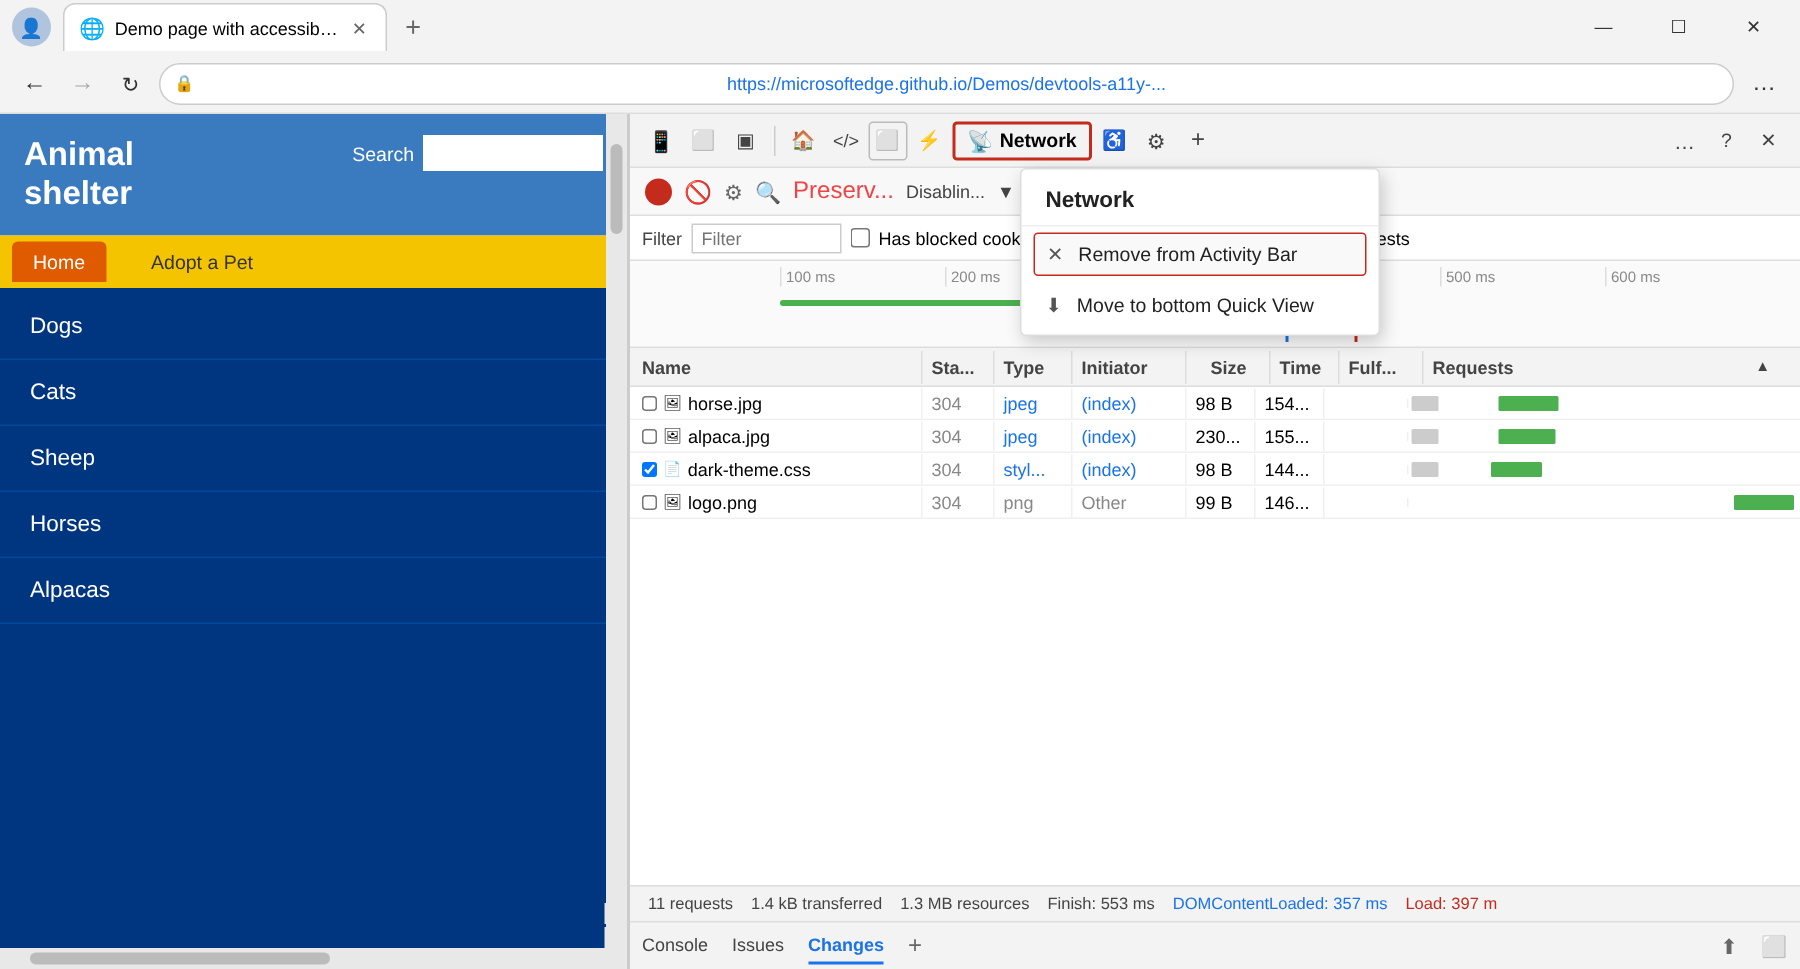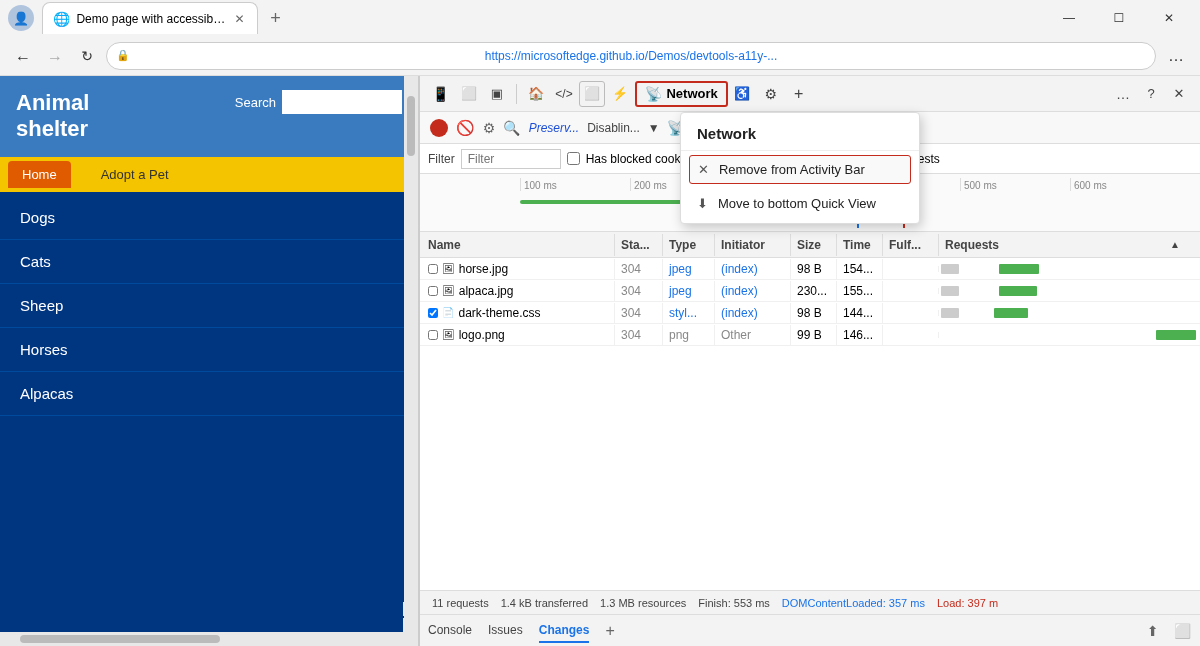--- a/index.html
+++ b/index.html
@@ -100,21 +100,21 @@
         <div style="width:26px;height:26px;display:flex;align-items:center;justify-content:center;cursor:pointer;font-size:14px;color:#444;">…</div>
         <div style="width:26px;height:26px;display:flex;align-items:center;justify-content:center;cursor:pointer;font-size:13px;color:#444;">?</div>
         <div style="width:26px;height:26px;display:flex;align-items:center;justify-content:center;cursor:pointer;font-size:13px;color:#444;">✕</div>
       </div>
 
       <div style="background:#f8f8f8;border-bottom:1px solid #ddd;display:flex;align-items:center;padding:0 10px;height:32px;gap:8px;">
         <div style="width:18px;height:18px;border-radius:50%;background:#c42b1c;cursor:pointer;"></div>
         <div style="font-size:15px;color:#666;cursor:pointer;">🚫</div>
         <div style="font-size:14px;color:#666;cursor:pointer;">⚙</div>
         <div style="font-size:14px;color:#666;cursor:pointer;">🔍</div>
-        <span style="font-size:12px;color:#1d4ed8;font-style:italic;">Preserv...</span>
+        <span style="font-size:16px;color:#ef4444;">Preserv...</span>
         <span style="font-size:12px;color:#444;">Disablin...</span>
         <div style="font-size:12px;color:#444;cursor:pointer;">▼</div>
         <div style="font-size:14px;color:#666;cursor:pointer;">📡</div>
         <div style="font-size:14px;color:#666;cursor:pointer;">↑</div>
         <div style="font-size:14px;color:#666;cursor:pointer;">↓</div>
         <div style="font-size:14px;color:#666;cursor:pointer;">⚙</div>
       </div>
 
       <div style="background:#fff;border-bottom:1px solid #ddd;display:flex;align-items:center;padding:2px 8px;gap:6px;height:30px;flex-wrap:wrap;">
         <span style="font-size:12px;color:#444;font-weight:500;">Filter</span>
@@ -145,21 +145,21 @@
           <div style="position:absolute;width:2px;background:#1a73e8;top:0;bottom:0;left:51%;"></div>
           <div style="position:absolute;width:2px;background:#c42b1c;top:0;bottom:0;left:58%;"></div>
         </div>
       </div>
 
       <div style="display:flex;background:#f3f3f3;border-bottom:1px solid #ddd;font-size:12px;font-weight:600;color:#444;min-height:26px;align-items:center;">
         <div style="width:195px;padding:4px 8px;border-right:1px solid #ddd;flex-shrink:0;">Name</div>
         <div style="width:48px;padding:4px 6px;border-right:1px solid #ddd;flex-shrink:0;">Sta...</div>
         <div style="width:52px;padding:4px 6px;border-right:1px solid #ddd;flex-shrink:0;">Type</div>
         <div style="width:76px;padding:4px 6px;border-right:1px solid #ddd;flex-shrink:0;">Initiator</div>
-        <div style="width:46px;padding:4px 6px;border-right:1px solid #ddd;flex-shrink:0;">Size</div>
+        <div style="width:46px;padding:4px 6px;border-right:1px solid #ddd;flex-shrink:0;margin-left:10px;">Size</div>
         <div style="width:46px;padding:4px 6px;border-right:1px solid #ddd;flex-shrink:0;">Time</div>
         <div style="width:56px;padding:4px 6px;border-right:1px solid #ddd;flex-shrink:0;">Fulf...</div>
         <div style="flex:1;padding:4px 6px;display:flex;align-items:center;justify-content:space-between;">
           <span>Requests</span>
           <span style="font-size:10px;">▲</span>
         </div>
         <div style="width:14px;flex-shrink:0;"></div>
       </div>
 
       <div style="flex:1;overflow-y:auto;position:relative;">

